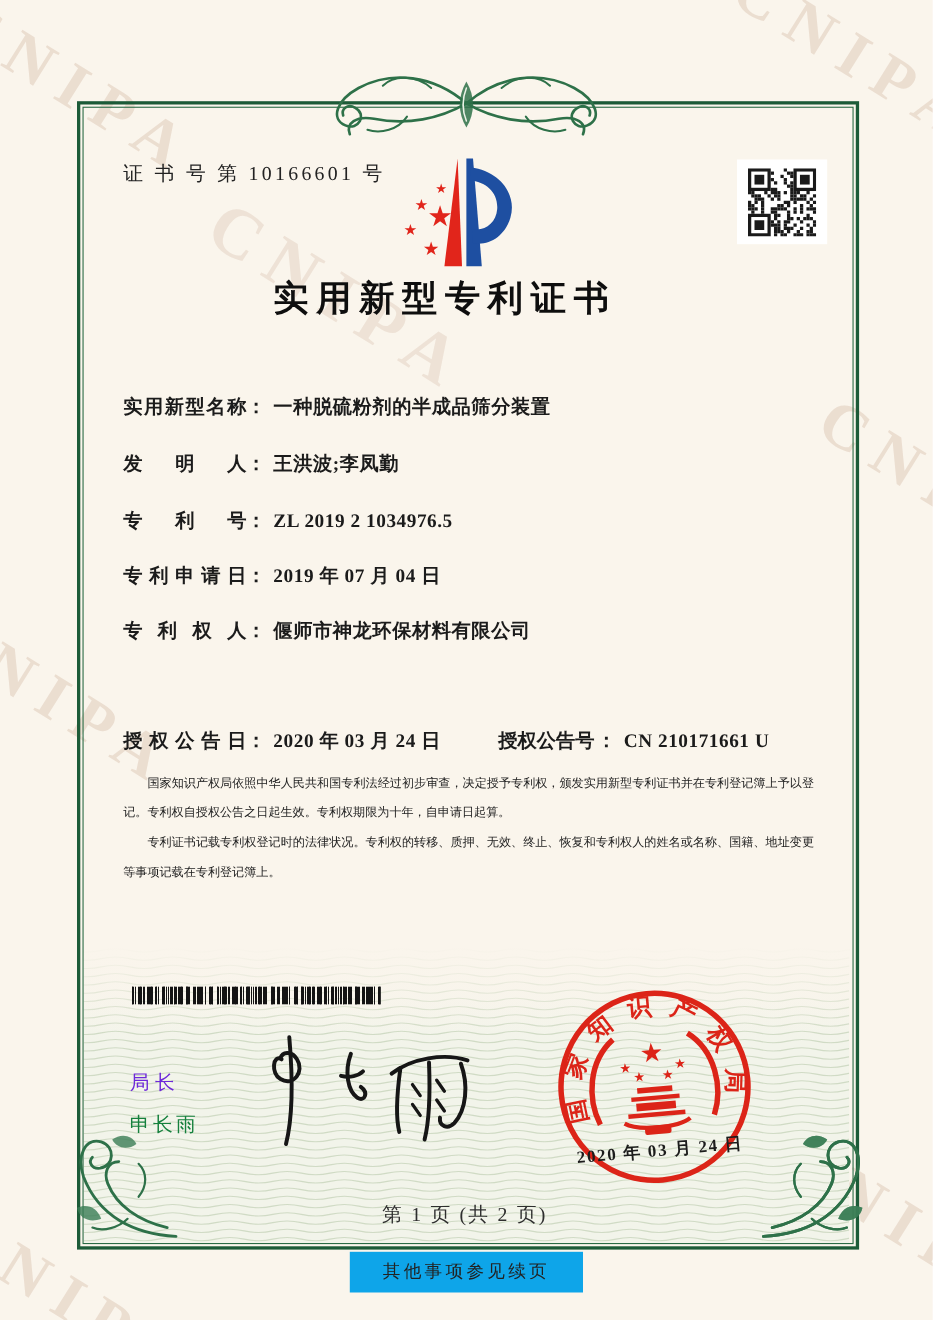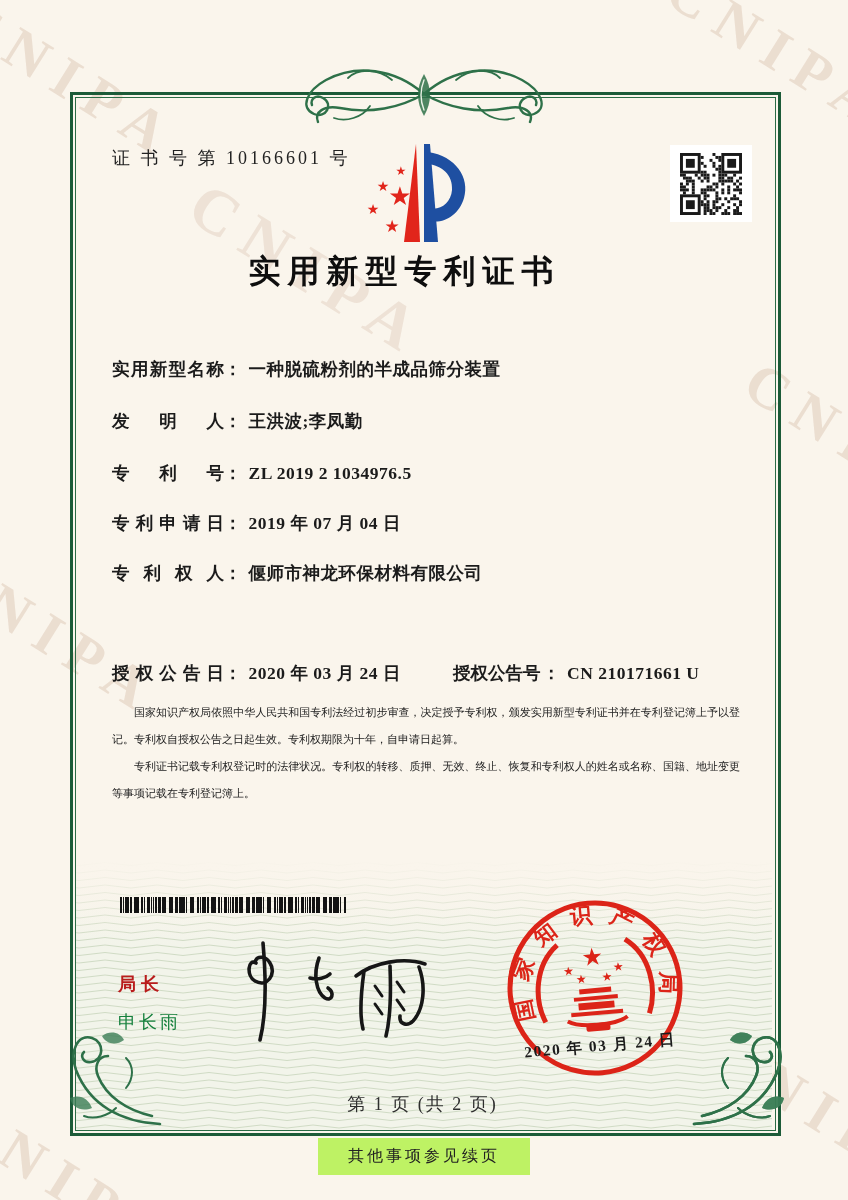--- a/index.html
+++ b/index.html
@@ -48,32 +48,32 @@
 
   .body-text{position:absolute;left:112px;top:699px;width:628px;font-size:11px;
       line-height:27px;color:#222;text-align:justify;z-index:4;}
   .body-text p{margin:0;text-indent:2em;}
 
   .barcode{position:absolute;left:120px;top:897px;width:226px;height:16px;z-index:4;
       background-image:
         repeating-linear-gradient(90deg,#131313 0 2px,transparent 2px 3px,#131313 3px 4px,transparent 4px 7px),
         repeating-linear-gradient(90deg,#131313 0 1px,transparent 1px 5px,#131313 5px 8px,transparent 8px 11px);}
 
-  .signer-title{position:absolute;left:118px;top:972px;font-size:18px;letter-spacing:5px;color:#b91c1c;z-index:4;font-weight:bold;}
+  .signer-title{position:absolute;left:118px;top:972px;font-size:18px;letter-spacing:5px;color:#6d28d9;z-index:4;}
   .signer-name{position:absolute;left:118px;top:1010px;font-size:18px;letter-spacing:3px;color:#15803d;z-index:4;}
   .signature{position:absolute;left:222px;top:936px;z-index:4;}
 
   .seal{position:absolute;left:505px;top:898px;width:180px;height:180px;z-index:5;
       transform:rotate(-5deg);}
   .seal text{font-weight:bold;}
 
   .page-info{position:absolute;left:70px;top:1092px;width:705px;text-align:center;
       font-size:18px;letter-spacing:2px;color:#2e2e2e;z-index:4;}
   .note{position:absolute;left:50%;top:1138px;transform:translateX(-50%);
-      background:#bef264;padding:8px 30px;font-size:16px;letter-spacing:3px;color:#222;z-index:4;}
+      background:#0ea5e9;padding:8px 30px;font-size:16px;letter-spacing:3px;color:#222;z-index:4;}
 </style>
 </head>
 <body>
 
 <div class="page">
 
   <span class="wm" style="left:-20px;top:-16px">CNIPA</span>
   <span class="wm" style="left:690px;top:-44px">CNIPA</span>
   <span class="wm big" style="left:215px;top:168px">CNIPA</span>
   <span class="wm" style="left:768px;top:348px">CNIPA</span>

